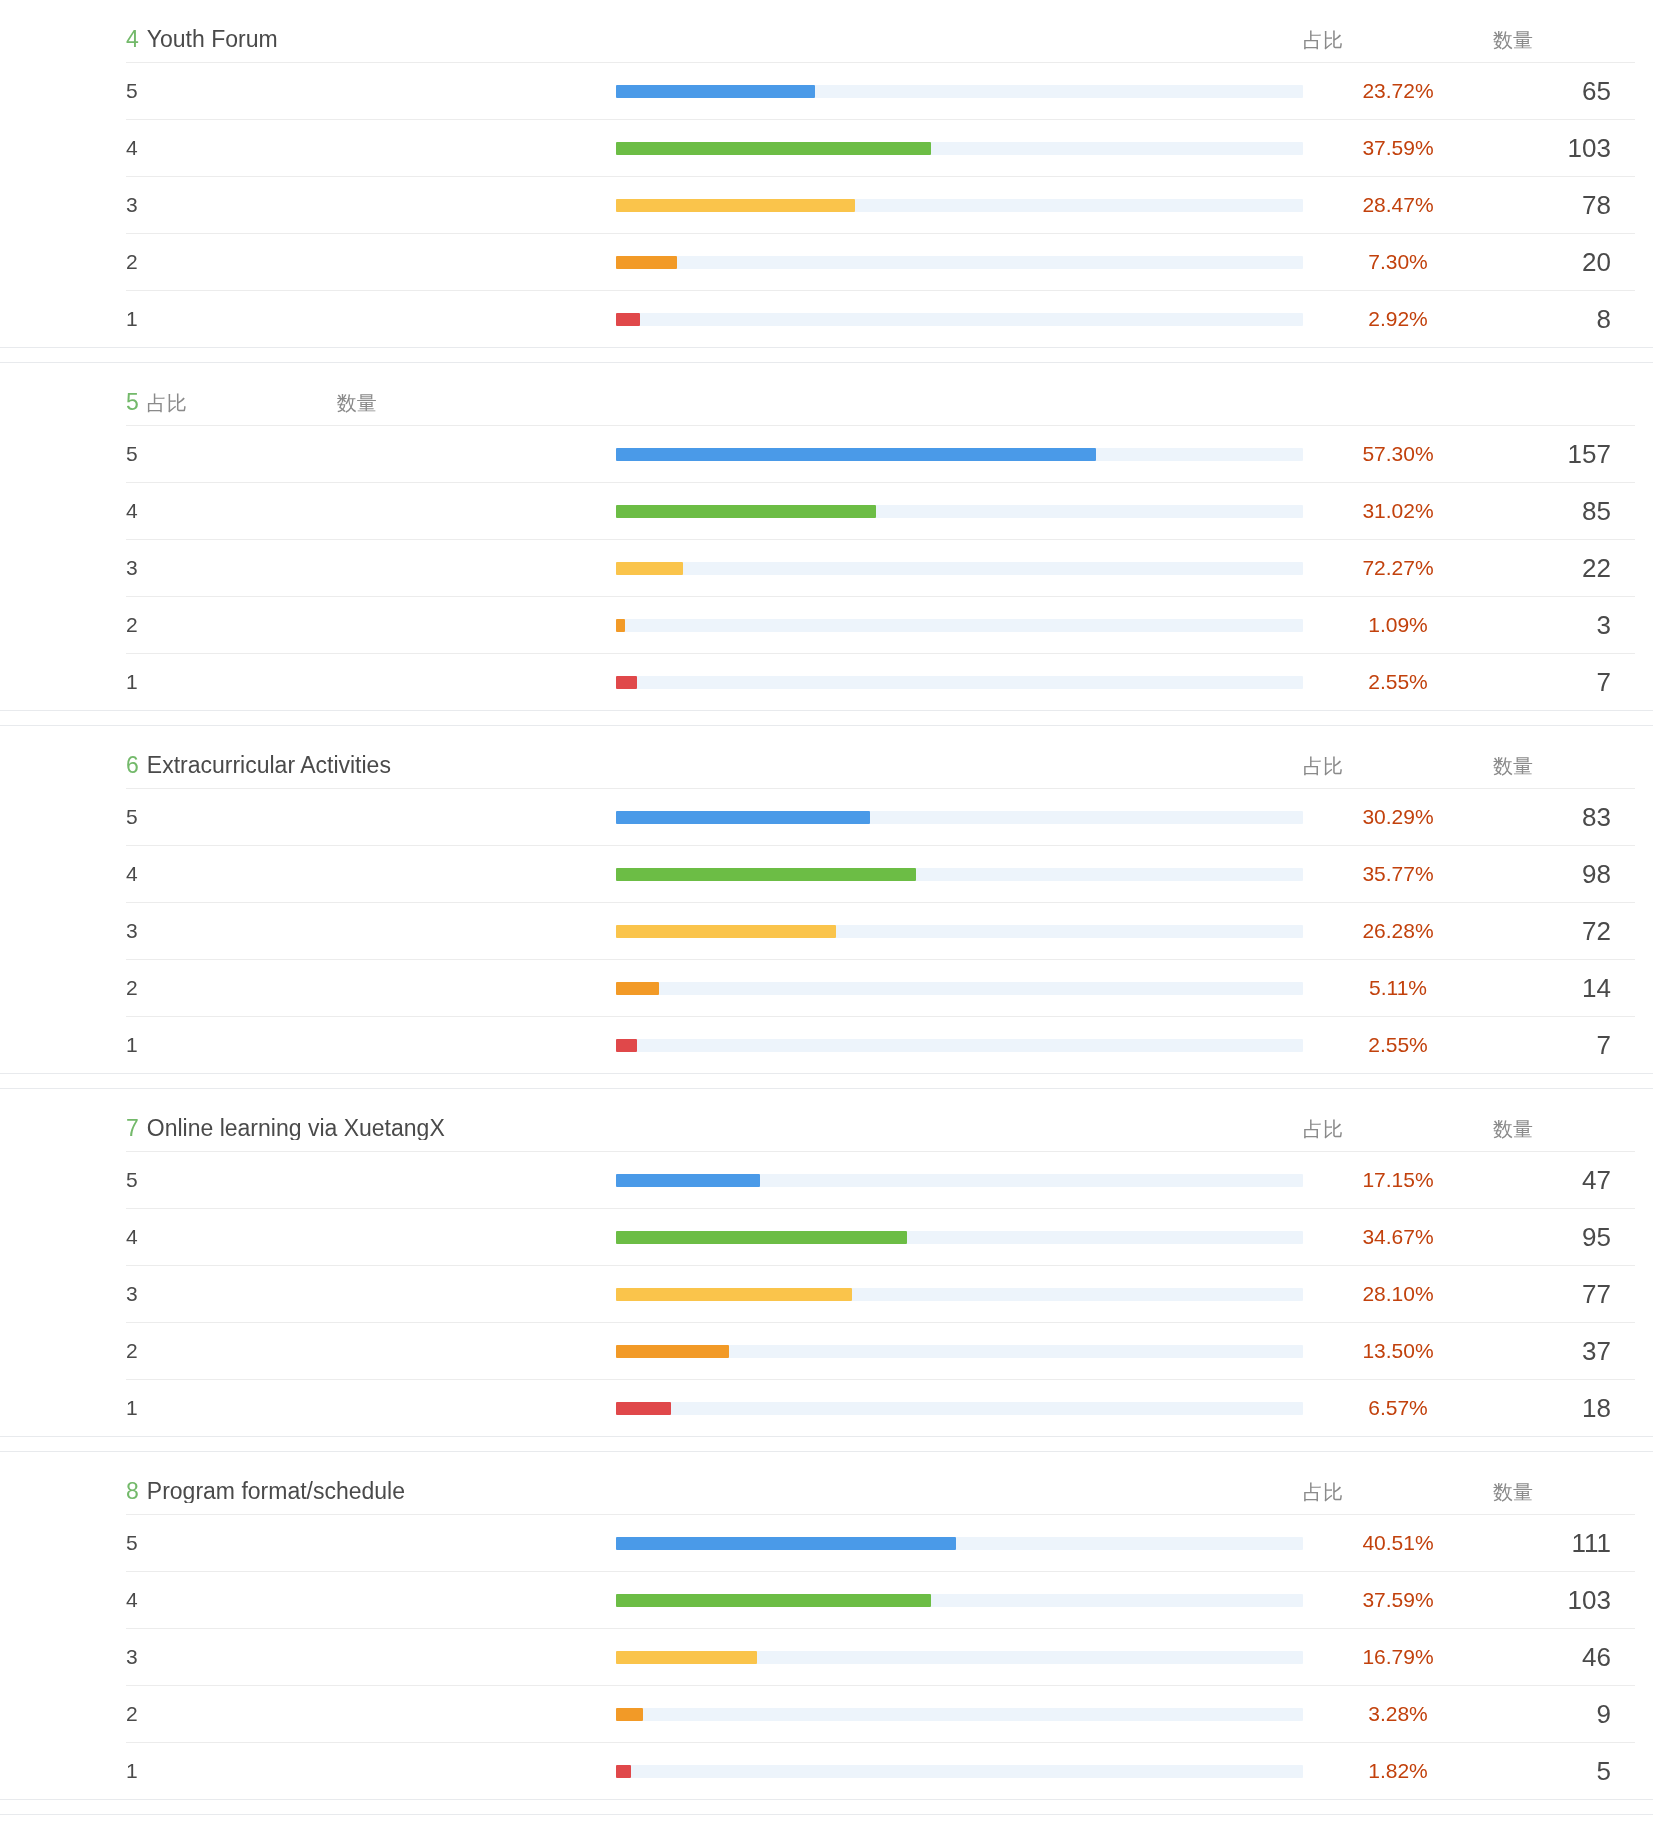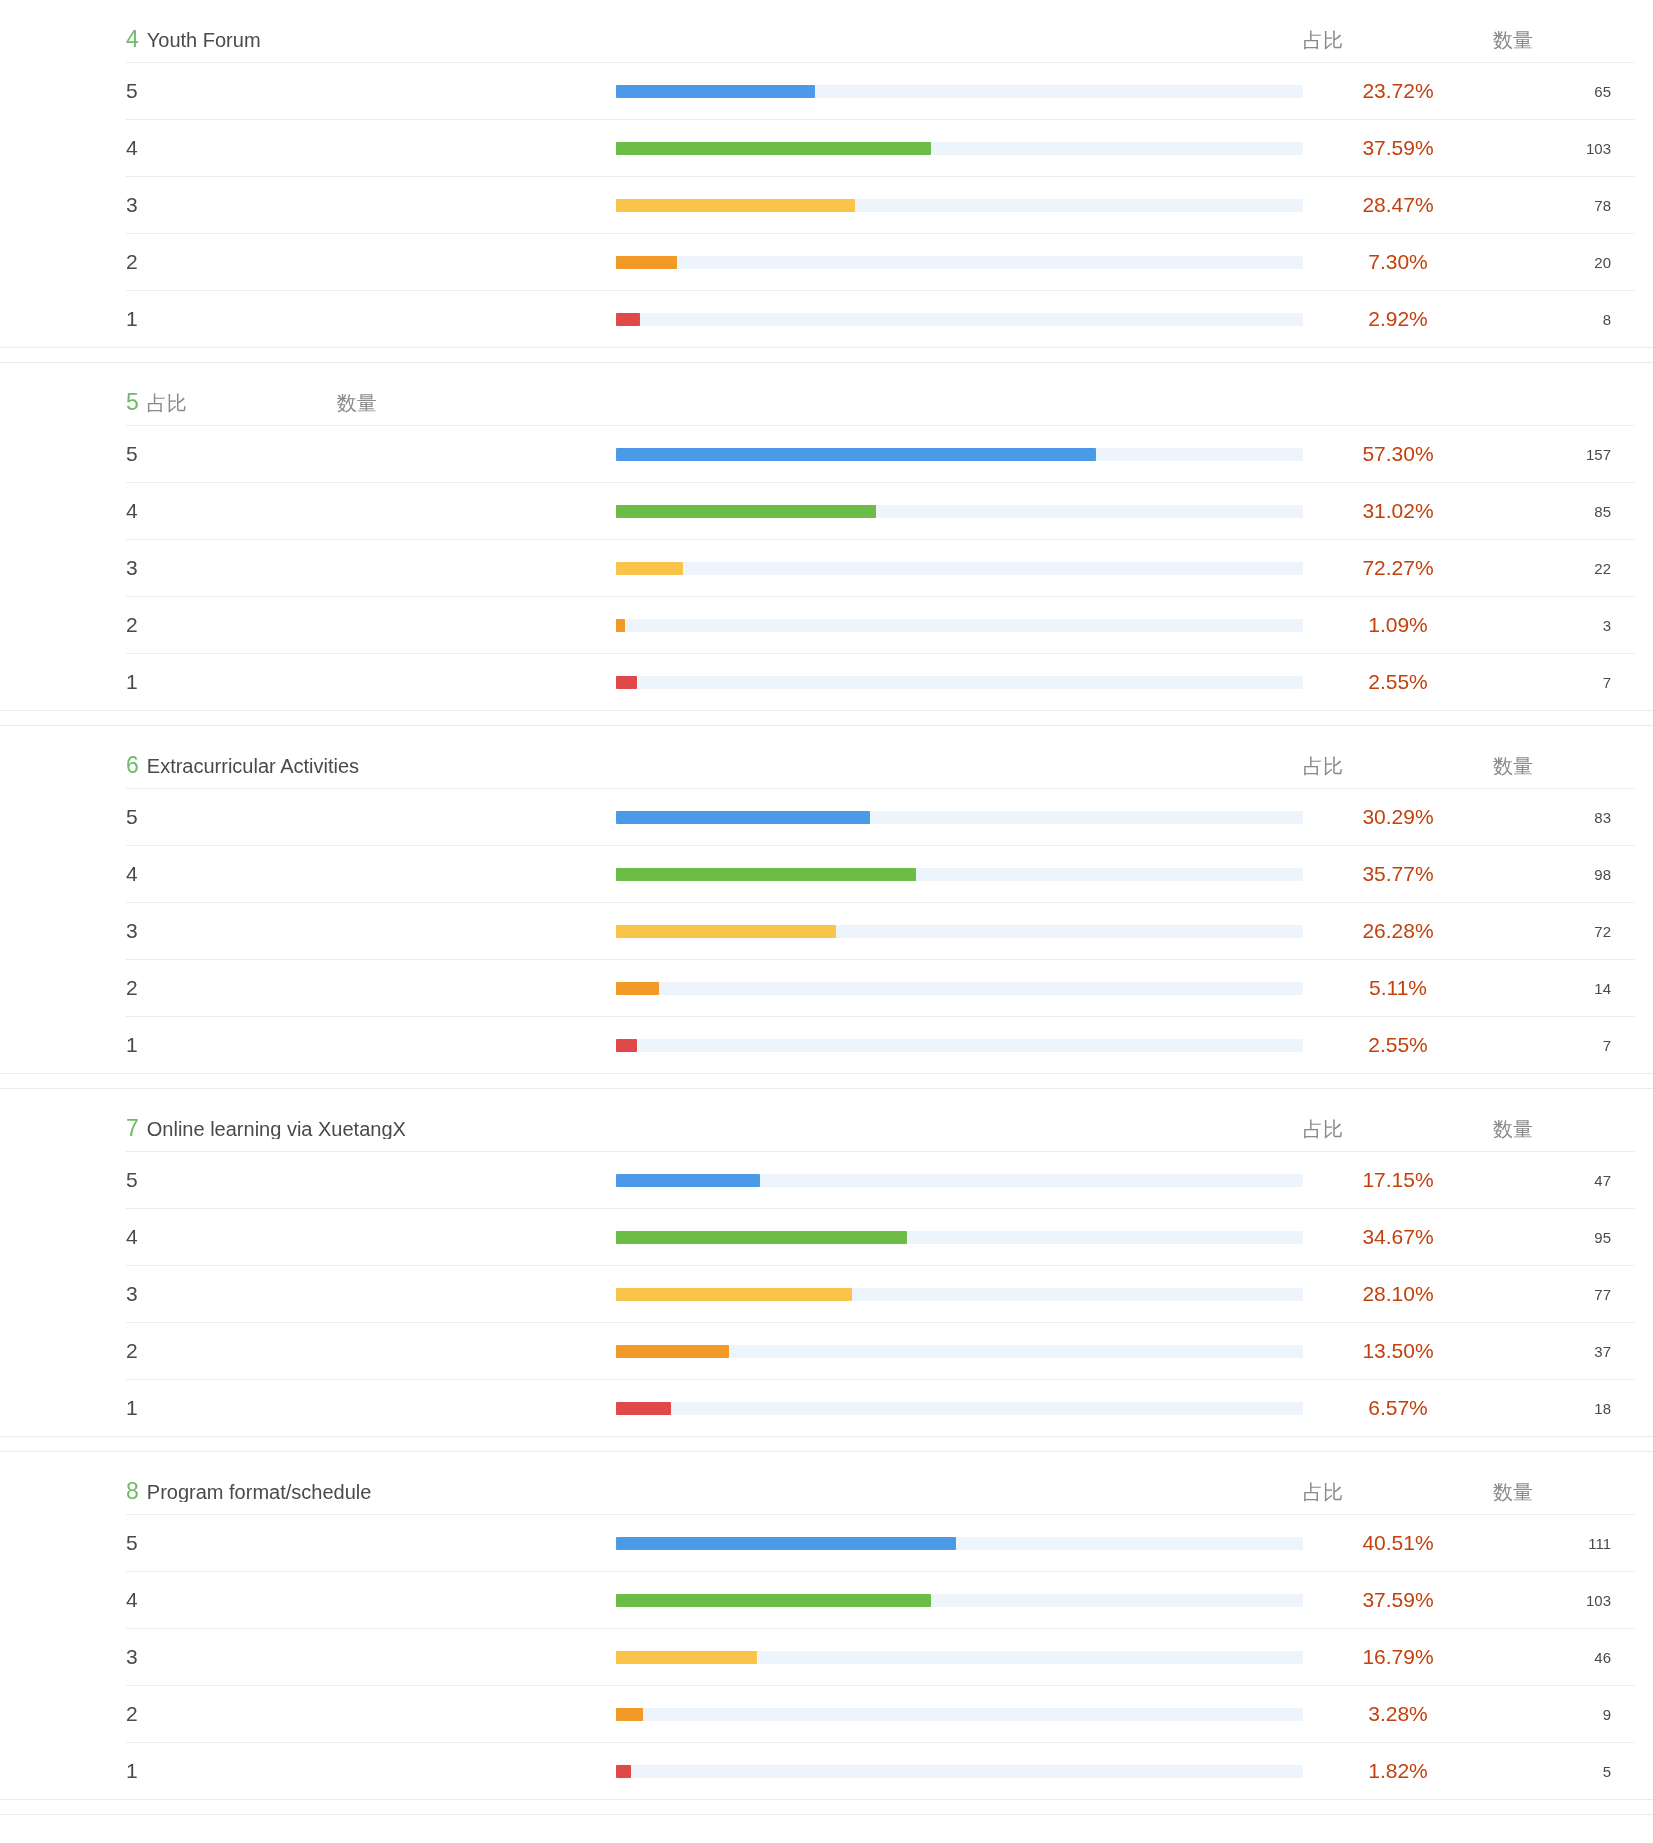--- a/index.html
+++ b/index.html
@@ -36,21 +36,21 @@
     box-sizing: border-box;
   }
   .q-index {
     color: #73b96a;
     font-size: 23px;
     margin-right: 8px;
     line-height: 1;
   }
   .q-title {
     color: #4a4a4a;
-    font-size: 20px;
+    font-size: 23px;
     flex: 1 1 auto;
     line-height: 1;
     white-space: nowrap;
     overflow: hidden;
     text-overflow: ellipsis;
   }
   .hdr-pct, .hdr-cnt {
     color: #8a8a8a;
     font-size: 20px;
     text-align: left;
@@ -97,21 +97,21 @@
     width: 190px;
     text-align: center;
     color: #c2410c;
     font-size: 21px;
     flex: 0 0 auto;
   }
   .cell-cnt {
     width: 118px;
     text-align: right;
     color: #4a4a4a;
-    font-size: 15px;
+    font-size: 26px;
     flex: 0 0 auto;
   }
   .partial-group {
     height: 18px;
     border-top: 1px solid #e8eaed;
     margin-top: 0;
     background: #ffffff;
   }
 </style>
 </head>

